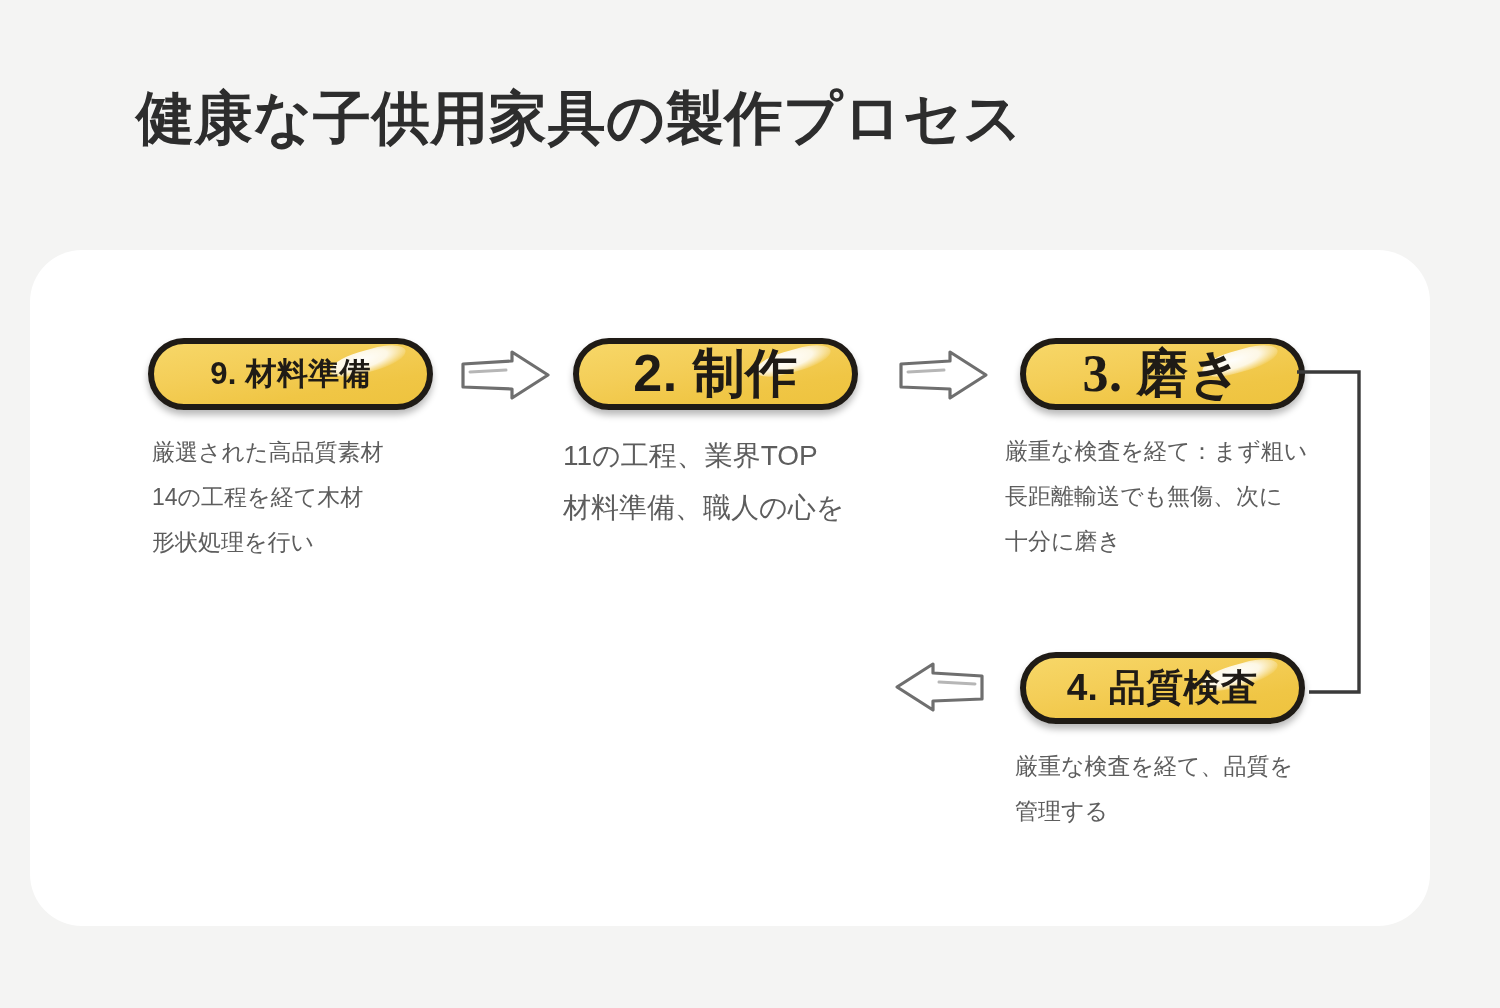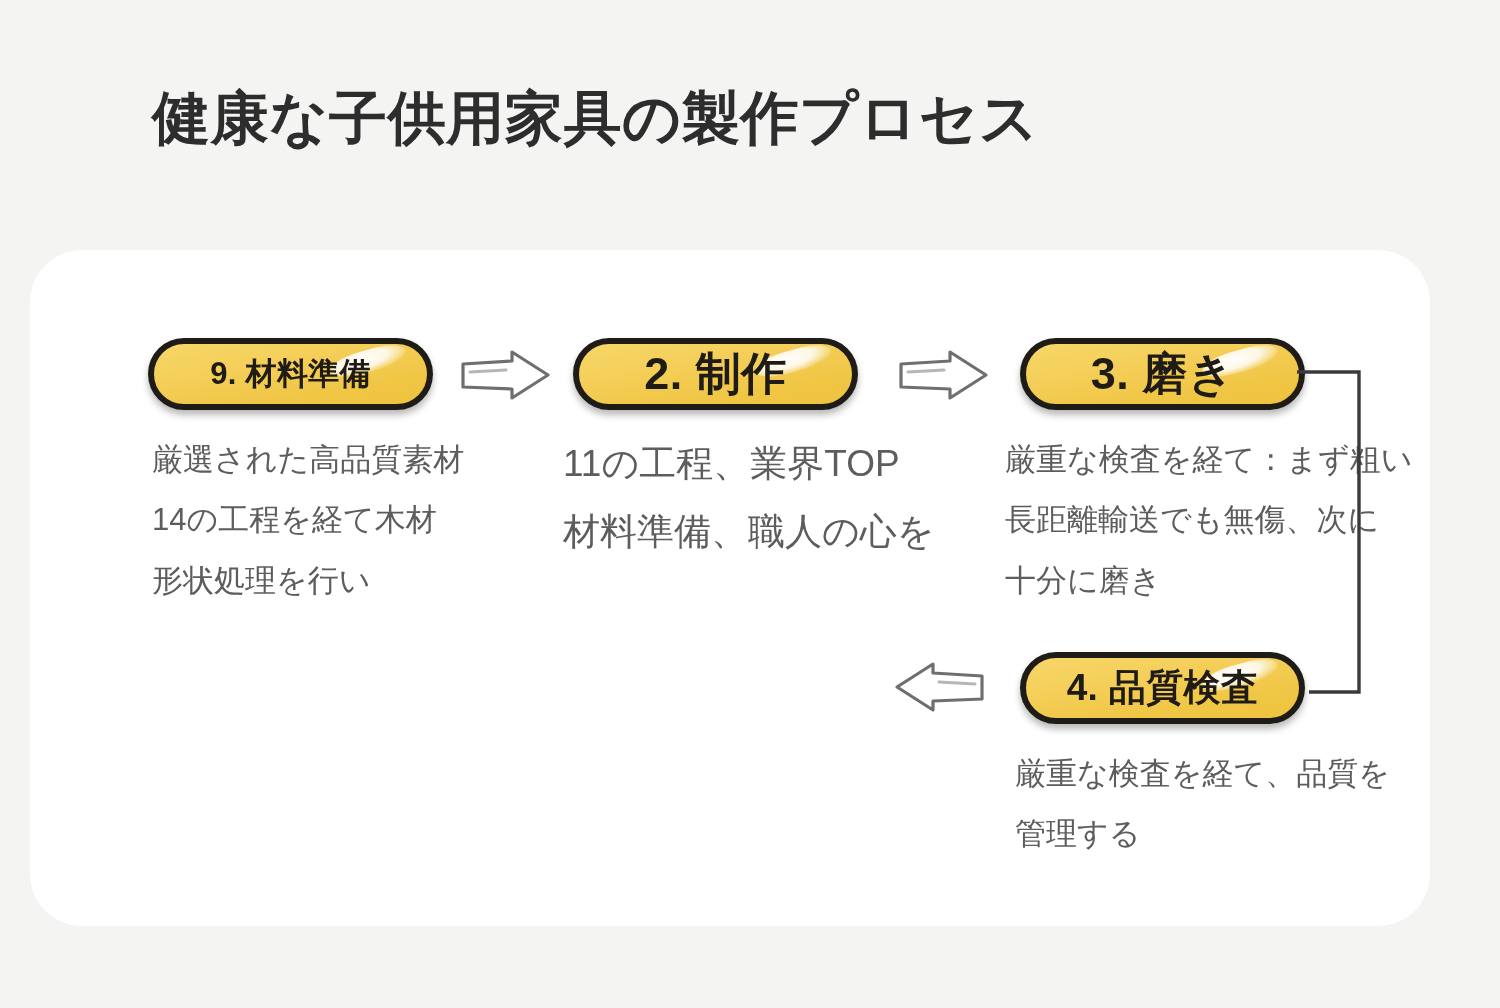--- a/index.html
+++ b/index.html
@@ -20,21 +20,21 @@
   #page {
     position: relative;
     width: 1500px;
     height: 1008px;
     background: #f4f4f3;
   }
 
   
   .page-title {
     position: absolute;
-    left: 152px;
+    left: 136px;
     top: 86px;
     font-size: 58px;
     font-weight: 700;
     color: #2d2d2d;
     letter-spacing: 0.01em;
     line-height: 1.1;
     white-space: nowrap;
   }
 
   
@@ -83,40 +83,40 @@
   .pill .pill-label {
     position: relative;
     z-index: 2;
     font-size: 31px;
     font-weight: 700;
     color: #1f1b16;
     letter-spacing: 0.01em;
     white-space: nowrap;
   }
   
-  .pill.big .pill-label { font-size: 45px; }
+  .pill.big .pill-label { font-size: 52px; }
   .pill.wide .pill-label { font-size: 37px; text-align: right; }
 
   .step-desc {
     margin-top: 20px;
-    font-size: 31px;
+    font-size: 23px;
     line-height: 1.95;
     color: #5d5d5d;
     white-space: nowrap;
   }
-  .step-desc.lg { font-size: 37px; line-height: 1.85; }
+  .step-desc.lg { font-size: 28px; line-height: 1.85; }
 
   
   #step-1 { left: 148px; top: 338px; }
   #step-1 .step-desc { margin-left: 4px; }
 
   #step-2 { left: 573px; top: 338px; }
   #step-2 .step-desc { margin-left: -10px; }
 
-  #step-3 { left: 1020px; top: 338px; }
+  #step-3 { left: 1020px; top: 338px; font-family: Liberation Serif, serif; }
   #step-3 .step-desc { margin-left: -15px; }
 
   #step-5 { left: 573px; top: 652px; }
   #step-5 .step-desc { margin-left: -10px; }
 
   #step-4 { left: 1020px; top: 652px; }
   #step-4 .step-desc { margin-left: -5px; }
 
   
   .arrow {

